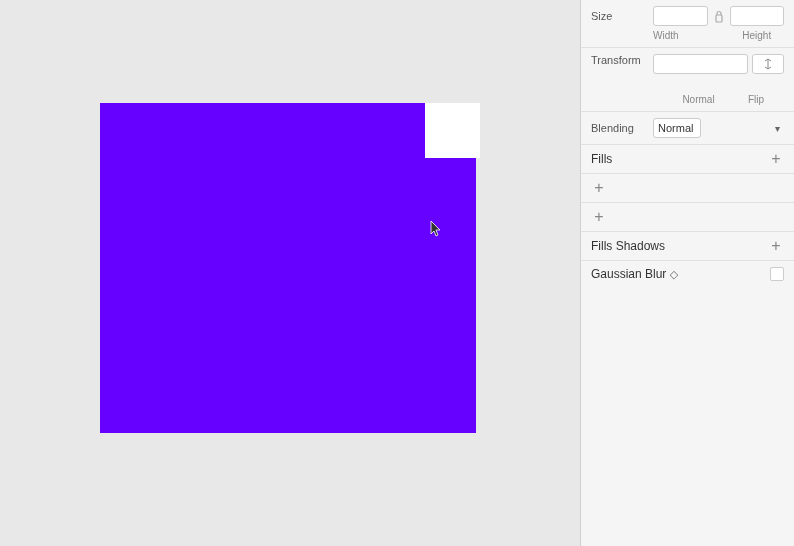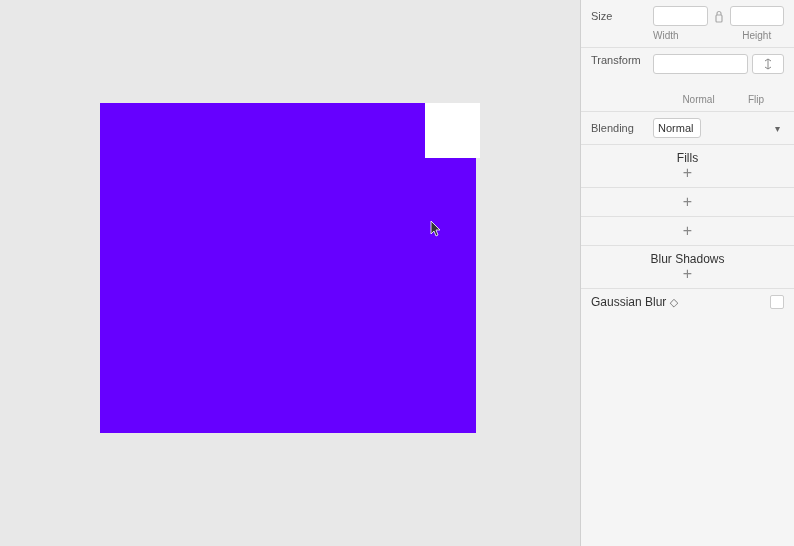--- a/index.html
+++ b/index.html
@@ -228,21 +228,20 @@
       pointer-events: none;
     }
 
     
     .prop-section {
       display: flex;
       align-items: center;
       padding: 6px 10px;
       border-bottom: 1px solid #e0e0e0;
       cursor: pointer;
-      flex-direction: column;
     }
 
     .prop-label {
       flex: 1;
       font-size: 12px;
       color: #333;
     }
 
     .prop-add-btn {
       width: 16px;
@@ -369,21 +368,21 @@
 
   <div class="prop-section">
     <button class="prop-add-btn">+</button>
   </div>
 
   <div class="prop-section">
     <button class="prop-add-btn">+</button>
   </div>
 
   <div class="prop-section">
-    <span class="prop-label">Blur Shadows</span>
+    <span class="prop-label">Fills Shadows</span>
     <button class="prop-add-btn">+</button>
   </div>
 
   <div class="gaussian-row">
     <span class="gaussian-label">
       <span>Gaussian Blur</span>
       <span class="gaussian-icon"> ◇</span>
     </span>
     <div class="prop-checkbox"></div>
   </div>

